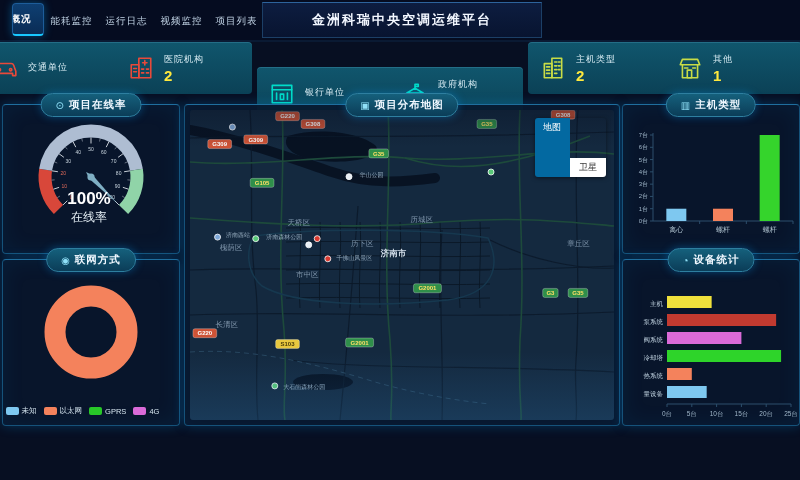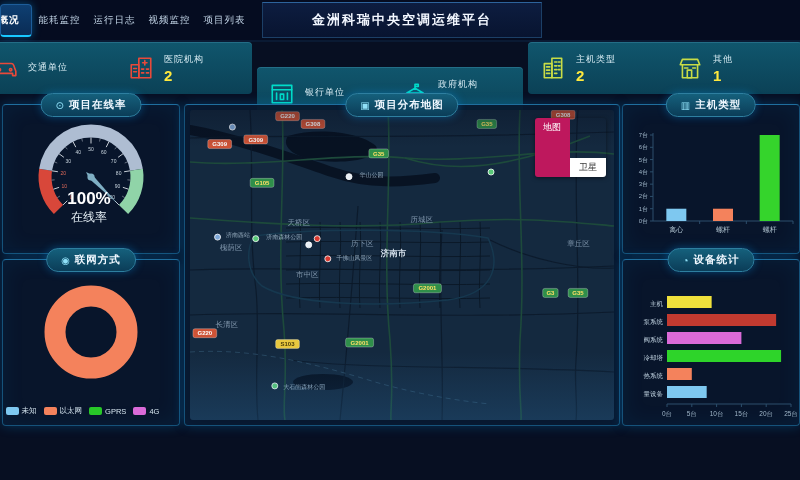--- a/index.html
+++ b/index.html
@@ -5,21 +5,21 @@
   html,body{margin:0;padding:0;}
   body{
     width:800px;height:480px;overflow:hidden;position:relative;
     background:#070f22;
     font-family:"Liberation Sans","DejaVu Sans",sans-serif;
     -webkit-font-smoothing:antialiased;
   }
   .page{position:absolute;inset:0;}
   
   .topbar{position:absolute;top:0;left:0;right:0;height:40px;background:#050c20;border-bottom:2px solid #0a1a33;}
-  .tabs{position:absolute;left:0;top:4px;height:32px;display:flex;align-items:center;}
+  .tabs{position:absolute;left:0;top:4px;height:32px;display:flex;align-items:flex-end;padding-left:12px;}
   .tab{position:relative;width:55px;height:30px;line-height:30px;text-align:center;font-size:9.5px;color:#c2d4e6;cursor:pointer;letter-spacing:1px;white-space:nowrap;}
   .tab.active{width:30px;overflow:hidden;background:linear-gradient(180deg,#0e3f72,#0a2c55);border:1px solid #1d5d9a;border-bottom:2px solid #18c8ff;border-radius:4px;color:#fff;font-weight:bold;box-shadow:0 0 8px rgba(0,170,255,.4);}
   .tab.active span{display:inline-block;margin-left:-14px;}
   .title-plate{position:absolute;left:262px;top:2px;width:278px;height:34px;
     background:linear-gradient(180deg,#0d1d40,#081430);
     border:1px solid #1c3f66;border-top-color:#2d639c;
     display:flex;align-items:center;justify-content:center;}
   .title-plate h1{margin:0;font-size:13px;color:#f2f7ff;letter-spacing:2px;font-weight:bold;text-align:center;}
   
   .stat-card{position:absolute;top:42px;height:52px;border-radius:4px;
@@ -53,21 +53,21 @@
   
   .net-legend{position:absolute;bottom:9px;left:0;right:17px;display:flex;justify-content:center;gap:7px;align-items:center;}
   .leg-item{display:flex;align-items:center;gap:3px;font-size:7.5px;color:#d4e4ee;cursor:pointer;}
   .leg-item .sw{width:13px;height:8px;border-radius:2px;background:#888;}
   
   .map-box{position:absolute;inset:5px;overflow:hidden;border-radius:3px;background:#14293f;}
   .map-vignette{position:absolute;inset:0;pointer-events:none;
     background:linear-gradient(180deg,rgba(7,15,34,.35) 0%,rgba(7,15,34,0) 12%,rgba(7,15,34,0) 78%,rgba(46,120,180,.22) 100%);}
   .map-controls{position:absolute;top:8px;right:8px;display:flex;border-radius:3px;overflow:hidden;box-shadow:0 1px 4px rgba(0,0,0,.5);z-index:2;}
   .map-ctl{font-size:9px;padding:3px 9px;cursor:pointer;}
-  .map-ctl.active{background:#be185d;color:#fff;padding-left:8px;}
+  .map-ctl.active{background:#0369a1;color:#fff;padding-left:8px;}
   .map-ctl:not(.active){background:#ffffff;color:#3c3c3c;margin-top:40px;}
 </style>
 </head>
 <body>
 
 <div class="page">
 
   <header class="topbar">
     <nav class="tabs">
       <div class="tab active"><span>概况</span></div>

